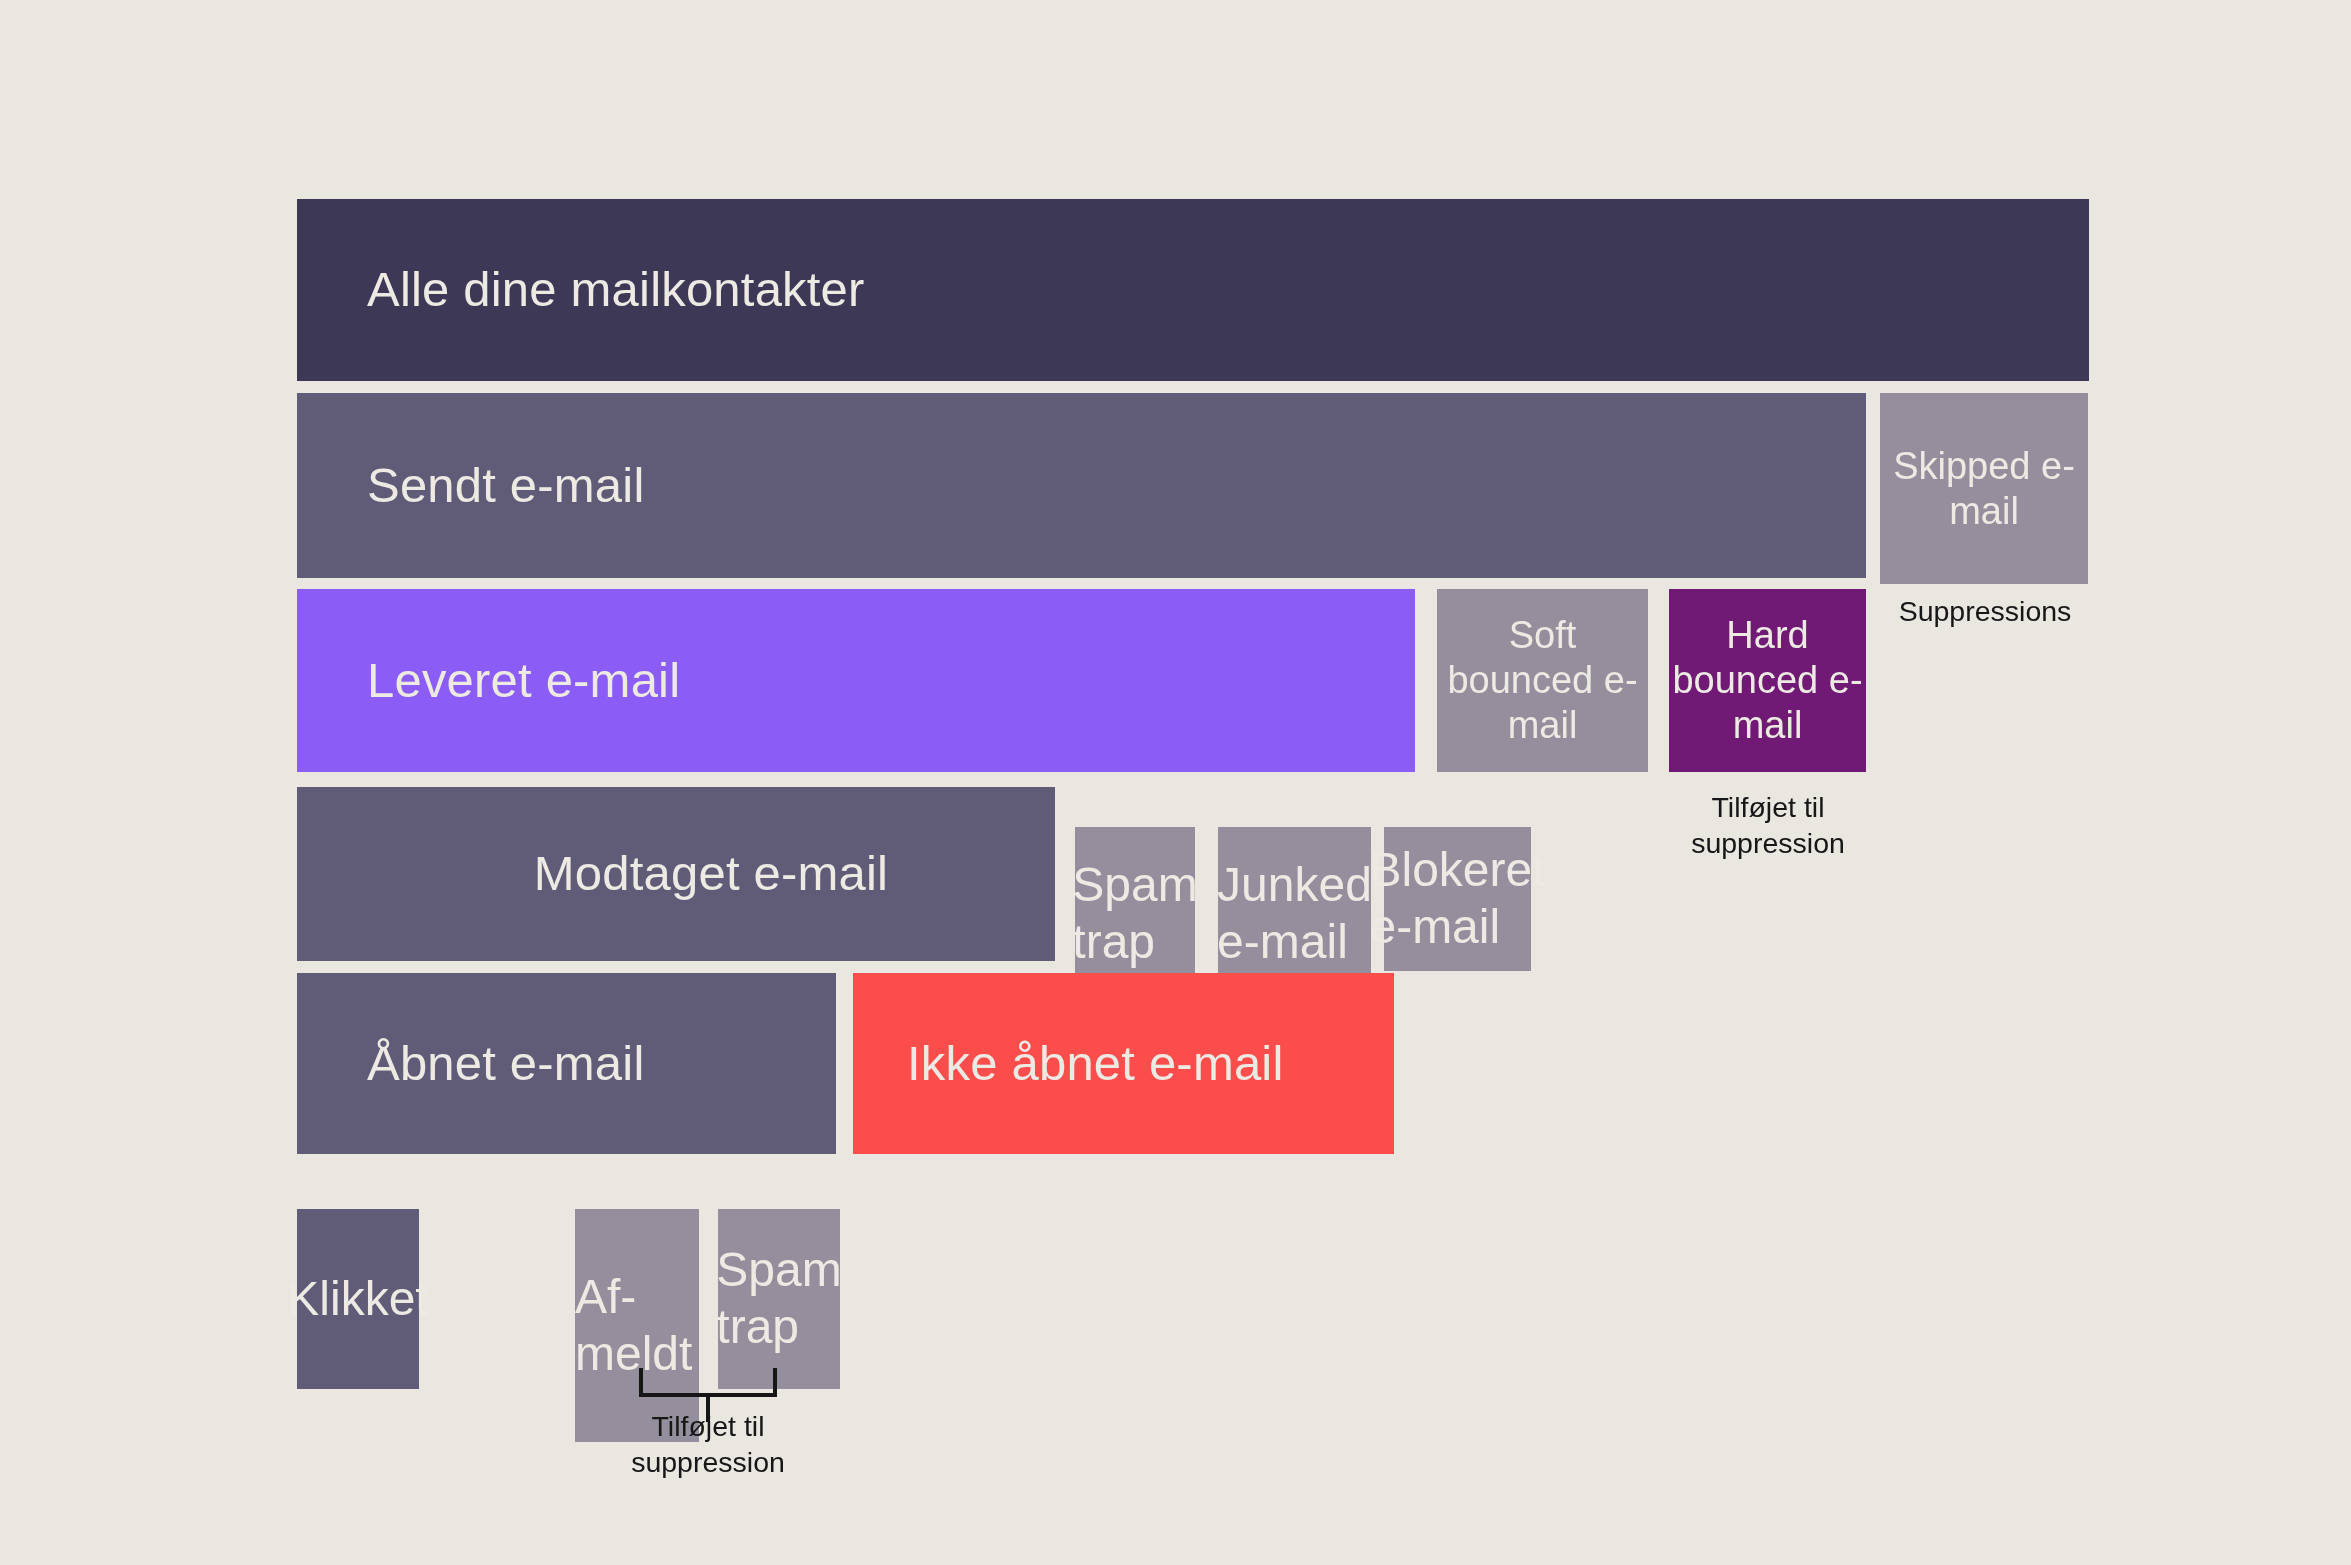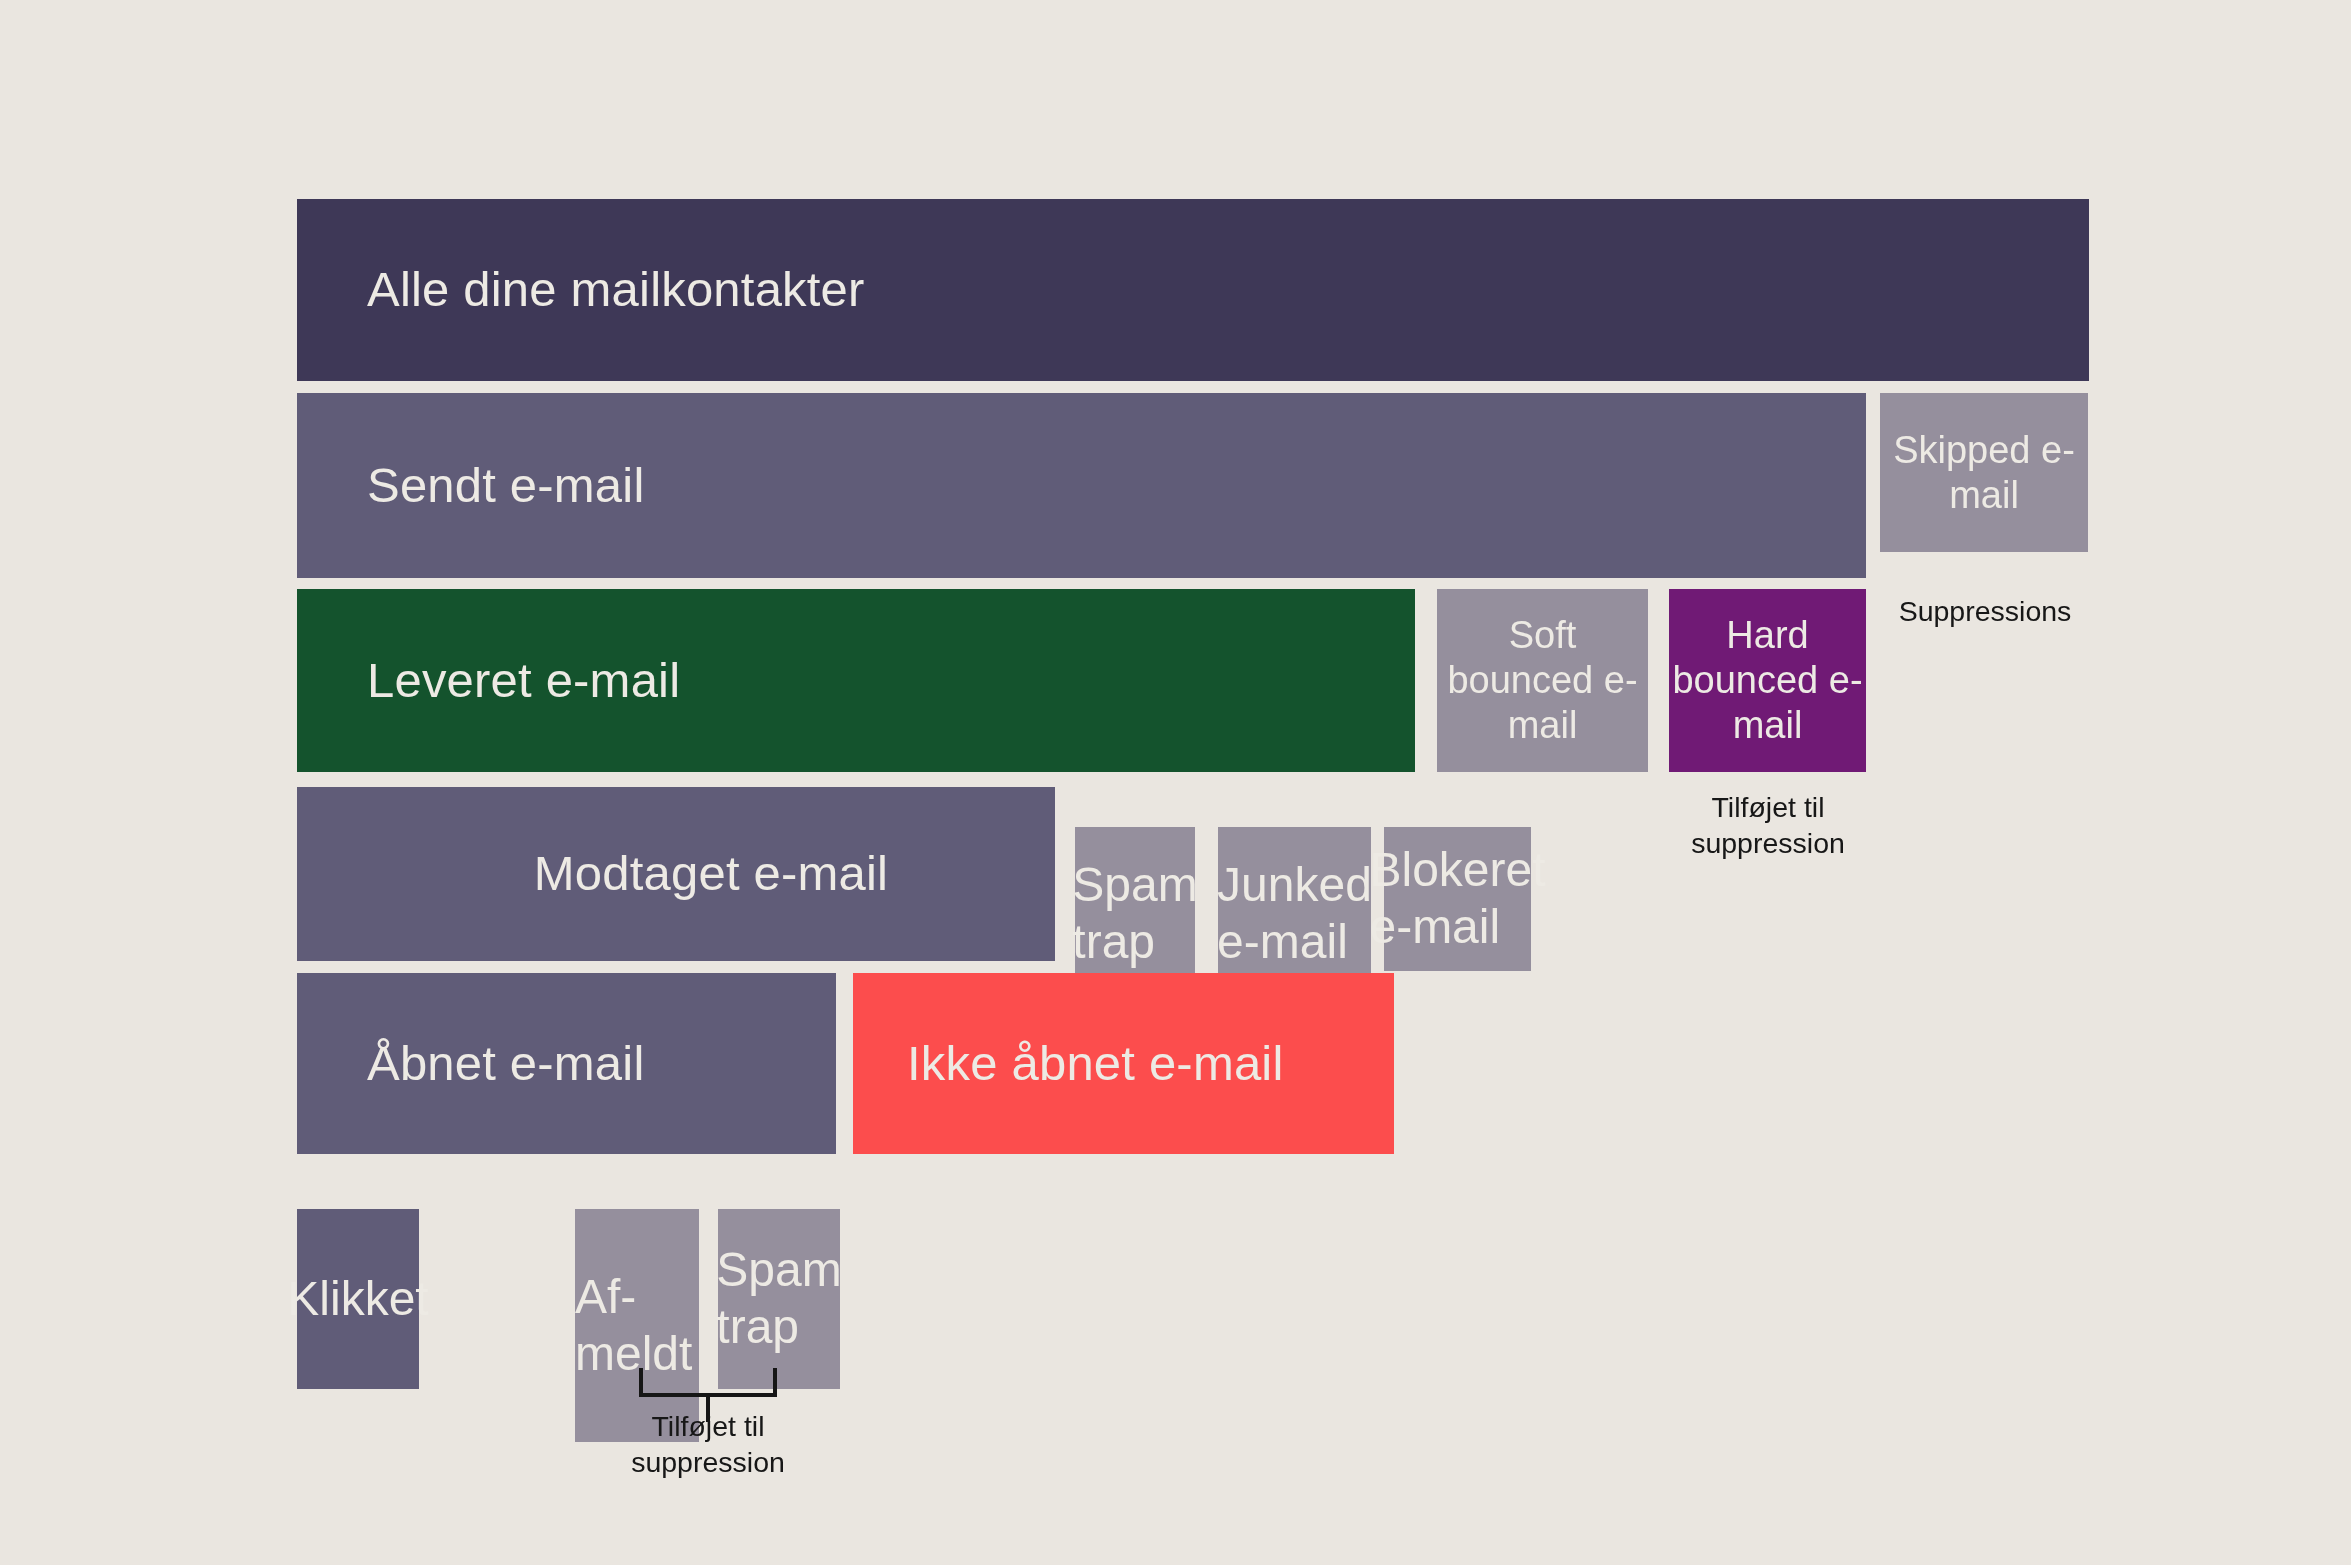--- a/index.html
+++ b/index.html
@@ -87,28 +87,28 @@
 
 <div id="diagram">
 
   <div class="box left" style="left:297px; top:199px; width:1792px; height:182px; background:#3E3857;">
     <span>Alle dine mailkontakter</span>
   </div>
 
   <div class="box left" style="left:297px; top:393px; width:1569px; height:185px; background:#605C78;">
     <span>Sendt e-mail</span>
   </div>
-  <div class="box center" style="left:1880px; top:393px; width:208px; height:159px; background:#958F9D;">
+  <div class="box center" style="left:1880px; top:393px; width:208px; height:191px; background:#958F9D;">
     <span>Skipped e-mail</span>
   </div>
   <div class="caption" style="left:1847px; top:593px; width:276px;">
     <span>Suppressions</span>
   </div>
 
-  <div class="box left" style="left:297px; top:589px; width:1118px; height:183px; background:#14532d;">
+  <div class="box left" style="left:297px; top:589px; width:1118px; height:183px; background:#8b5cf6;">
     <span>Leveret e-mail</span>
   </div>
   <div class="box center" style="left:1437px; top:589px; width:211px; height:183px; background:#958F9D;">
     <span>Soft bounced e-mail</span>
   </div>
   <div class="box center" style="left:1669px; top:589px; width:197px; height:183px; background:#701a75;">
     <span>Hard bounced e-mail</span>
   </div>
   <div class="caption" style="left:1648px; top:789px; width:240px;">
     <span>Tilføjet til suppression</span>

